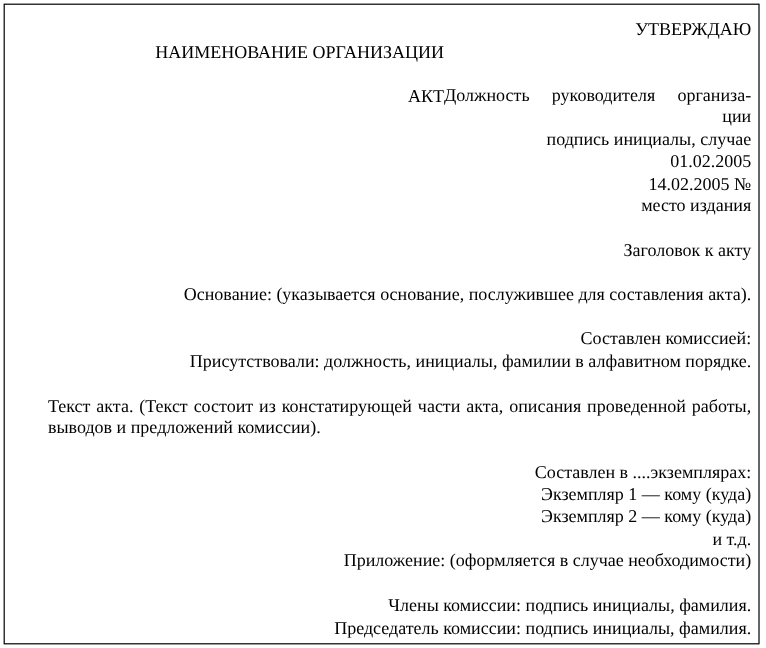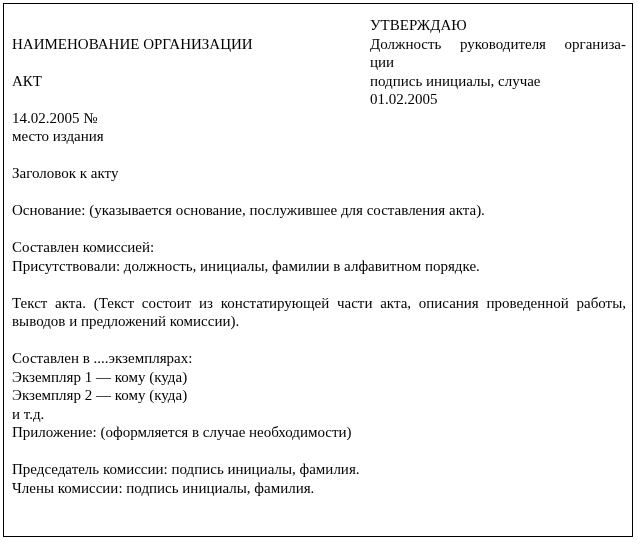--- a/index.html
+++ b/index.html
@@ -32,27 +32,30 @@
   .header-left {
     flex: 1 1 auto;
   }
   .header-right {
     width: 256px;
     flex: 0 0 256px;
   }
   .line {
     min-height: 18.5px;
     white-space: pre-wrap;
+    text-align: right;
   }
   .jl {
     text-align: justify;
     text-align-last: justify;
+    margin-top: 36px;
   }
   .just {
     text-align: justify;
+    margin-left: 28px;
   }
 </style>
 </head>
 <body>
 
 <div class="doc">
 
   <div class="header">
     <div class="header-left">
       <div class="line"></div>
@@ -92,16 +95,16 @@
   <div class="line"></div>
 
   <div class="line">Составлен в ....экземплярах:</div>
   <div class="line">Экземпляр 1 — кому (куда)</div>
   <div class="line">Экземпляр 2 — кому (куда)</div>
   <div class="line">и т.д.</div>
   <div class="line">Приложение: (оформляется в случае необходимости)</div>
 
   <div class="line"></div>
 
+  <div class="line">Члены комиссии: подпись инициалы, фамилия.</div>
   <div class="line">Председатель комиссии: подпись инициалы, фамилия.</div>
-  <div class="line">Члены комиссии: подпись инициалы, фамилия.</div>
 
 </div>
 
 </body></html>

